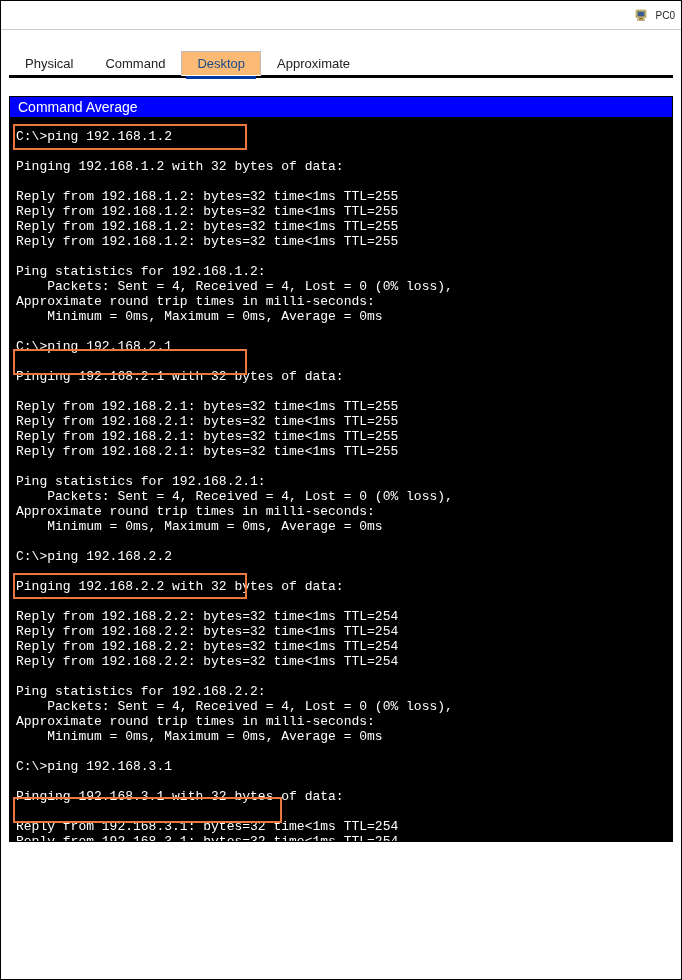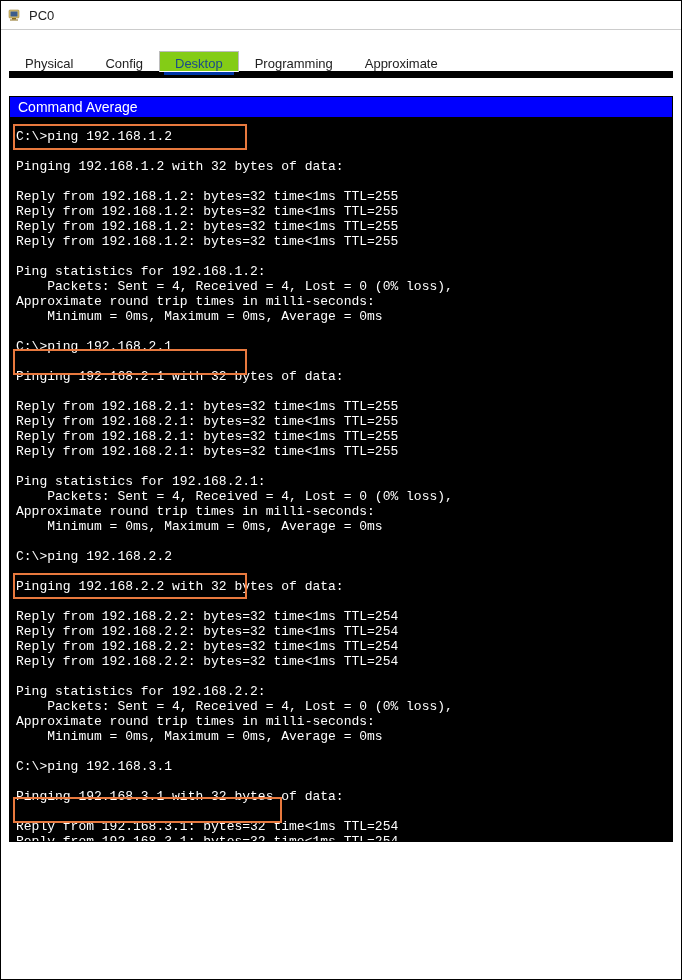--- a/index.html
+++ b/index.html
@@ -12,56 +12,57 @@
     overflow: hidden;
     box-sizing: border-box;
     border: 1px solid #000;
   }
   .titlebar {
     height: 28px;
     border-bottom: 1px solid #ccc;
     display: flex;
     align-items: center;
     padding: 0 6px;
-    font-size: 13px;
+    font-size: 10px;
     background: #fff;
+    justify-content: flex-end;
   }
   .titlebar-icon {
     width: 16px;
     height: 16px;
     margin-right: 6px;
     display: inline-flex;
     align-items: center;
     justify-content: center;
   }
   .titlebar-text {
     color: #222;
   }
   .outer {
     padding: 20px 8px 0 8px;
     background: #fff;
   }
   .tabs {
     display: flex;
-    border-bottom: 7px solid #000000;
+    border-bottom: 3px solid #000000;
     font-size: 13px;
     height: 28px;
     box-sizing: border-box;
   }
   .tab {
     padding: 4px 15px;
     border: 1px solid transparent;
     border-bottom: none;
     color: #222;
     cursor: pointer;
     position: relative;
     top: 1px;
   }
   .tab.active {
-    background: #84cc16;
+    background: #fdba74;
     border: 1px solid #bcbcbc;
     border-bottom: 1px solid #fff;
     color: #1a4a8a;
   }
   .tab.active::after {
     content: "";
     position: absolute;
     left: 4px;
     right: 4px;
     bottom: -4px;
@@ -109,23 +110,22 @@
       <rect x="3" y="12.5" width="8" height="1" fill="#8a6d1a"></rect>
     </svg>
   </span>
   <span class="titlebar-text">PC0</span>
 </div>
 
 <div class="outer">
 
   <div class="tabs">
     <div class="tab">Physical</div>
-    <div class="tab">Config</div>
+    <div class="tab">Command</div>
     <div class="tab active">Desktop</div>
-    <div class="tab">Programming</div>
     <div class="tab">Approximate</div>
   </div>
 
   <div class="workspace">
     <div class="cmd-title">Command Average</div>
     <div class="terminal" id="terminal">C:\&gt;ping 192.168.1.2
 
 Pinging 192.168.1.2 with 32 bytes of data:
 
 Reply from 192.168.1.2: bytes=32 time&lt;1ms TTL=255

